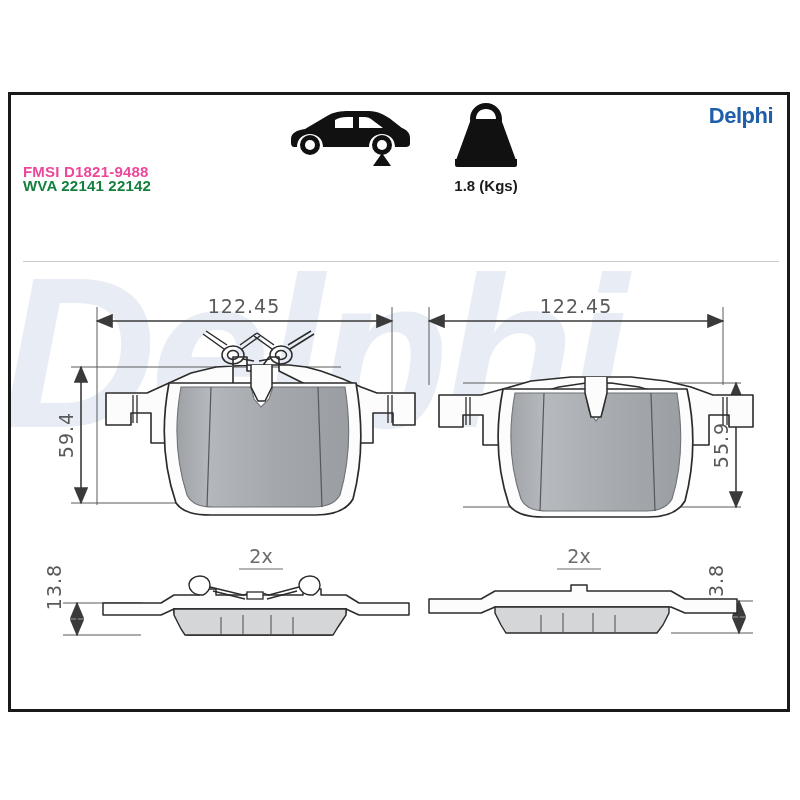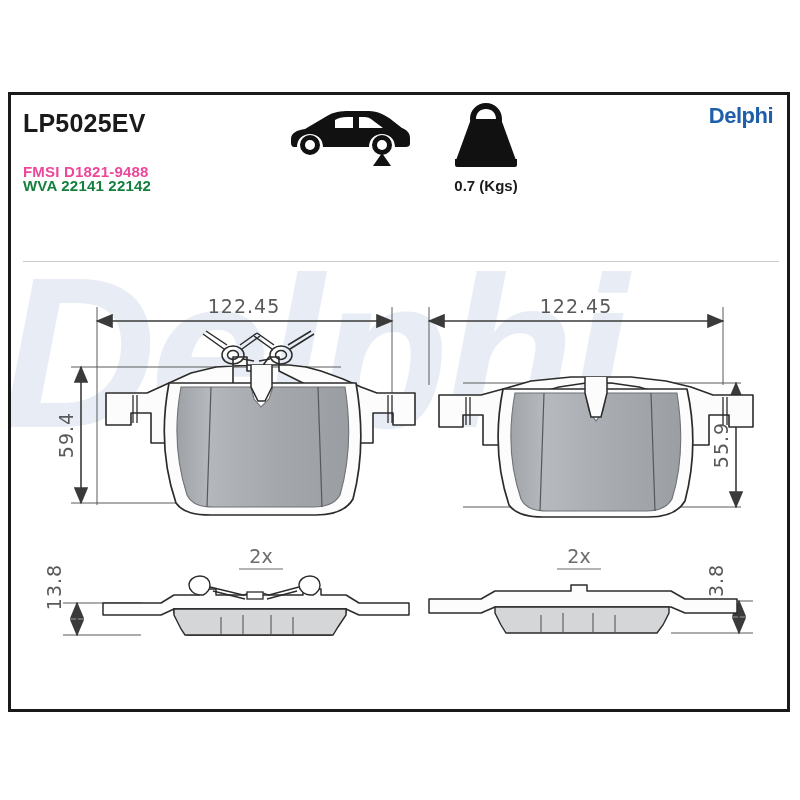--- a/index.html
+++ b/index.html
@@ -120,40 +120,39 @@
 </style>
 </head>
 <body>
 
 <div id="sheet">
 
   <div class="watermark">Delphi</div>
 
   <div class="header">
 
-    <div class="part-no">LP5025EV</div>
     <div class="fmsi">FMSI D1821-9488</div>
     <div class="wva">WVA 22141 22142</div>
     <div class="brand">Delphi</div>
 
     <svg class="axle-icon" viewBox="0 0 130 64">
       <path fill="#111111" d="M8 36 C8 30 14 27 22 26 L44 13 C50 9 58 8 66 8 L86 8 C94 8 103 12 110 18 L119 25 C124 27 127 30 127 35 L127 41 C127 43 125 44 123 44 L112 44 C112 36 106 31 99 31 C92 31 86 36 86 44 L40 44 C40 36 34 31 27 31 C20 31 14 36 14 44 L11 44 C9 44 8 42 8 40 Z M52 17 L52 25 L70 25 L70 14 L64 14 C59 14 55 15 52 17 Z M76 14 L76 25 L100 25 L88 16 C85 14 82 14 79 14 Z"></path>
       <circle cx="27" cy="42" r="10" fill="#111111"></circle>
       <circle cx="27" cy="42" r="5" fill="#ffffff"></circle>
       <circle cx="99" cy="42" r="10" fill="#111111"></circle>
       <circle cx="99" cy="42" r="5" fill="#ffffff"></circle>
       <path fill="#111111" d="M99 50 L108 63 L90 63 Z"></path>
     </svg>
 
     <svg class="weight-icon" viewBox="0 0 110 72">
       <path fill="#111111" d="M55 6 C46 6 39 13 39 22 C39 26 41 30 44 33 L51 33 C47 31 45 27 45 22 C45 16 49 12 55 12 C61 12 65 16 65 22 C65 27 63 31 59 33 L66 33 C69 30 71 26 71 22 C71 13 64 6 55 6 Z"></path>
       <path fill="#111111" d="M40 22 L70 22 L86 66 L24 66 Z"></path>
       <path fill="#111111" d="M24 62 L86 62 L86 68 C86 69 85 70 84 70 L26 70 C25 70 24 69 24 68 Z"></path>
     </svg>
-    <div class="weight-label">0.7 (Kgs)</div>
+    <div class="weight-label">1.8 (Kgs)</div>
   </div>
 
   <div class="divider"></div>
 
   <svg id="drawing" viewBox="0 0 782 620">
     <defs>
       <marker id="ar-r" viewBox="0 0 12 10" refX="11" refY="5" markerWidth="11" markerHeight="9" orient="auto">
         <path d="M0 0 L12 5 L0 10 Z" fill="#3a3a3a"></path>
       </marker>
       <marker id="ar-l" viewBox="0 0 12 10" refX="1" refY="5" markerWidth="11" markerHeight="9" orient="auto">

